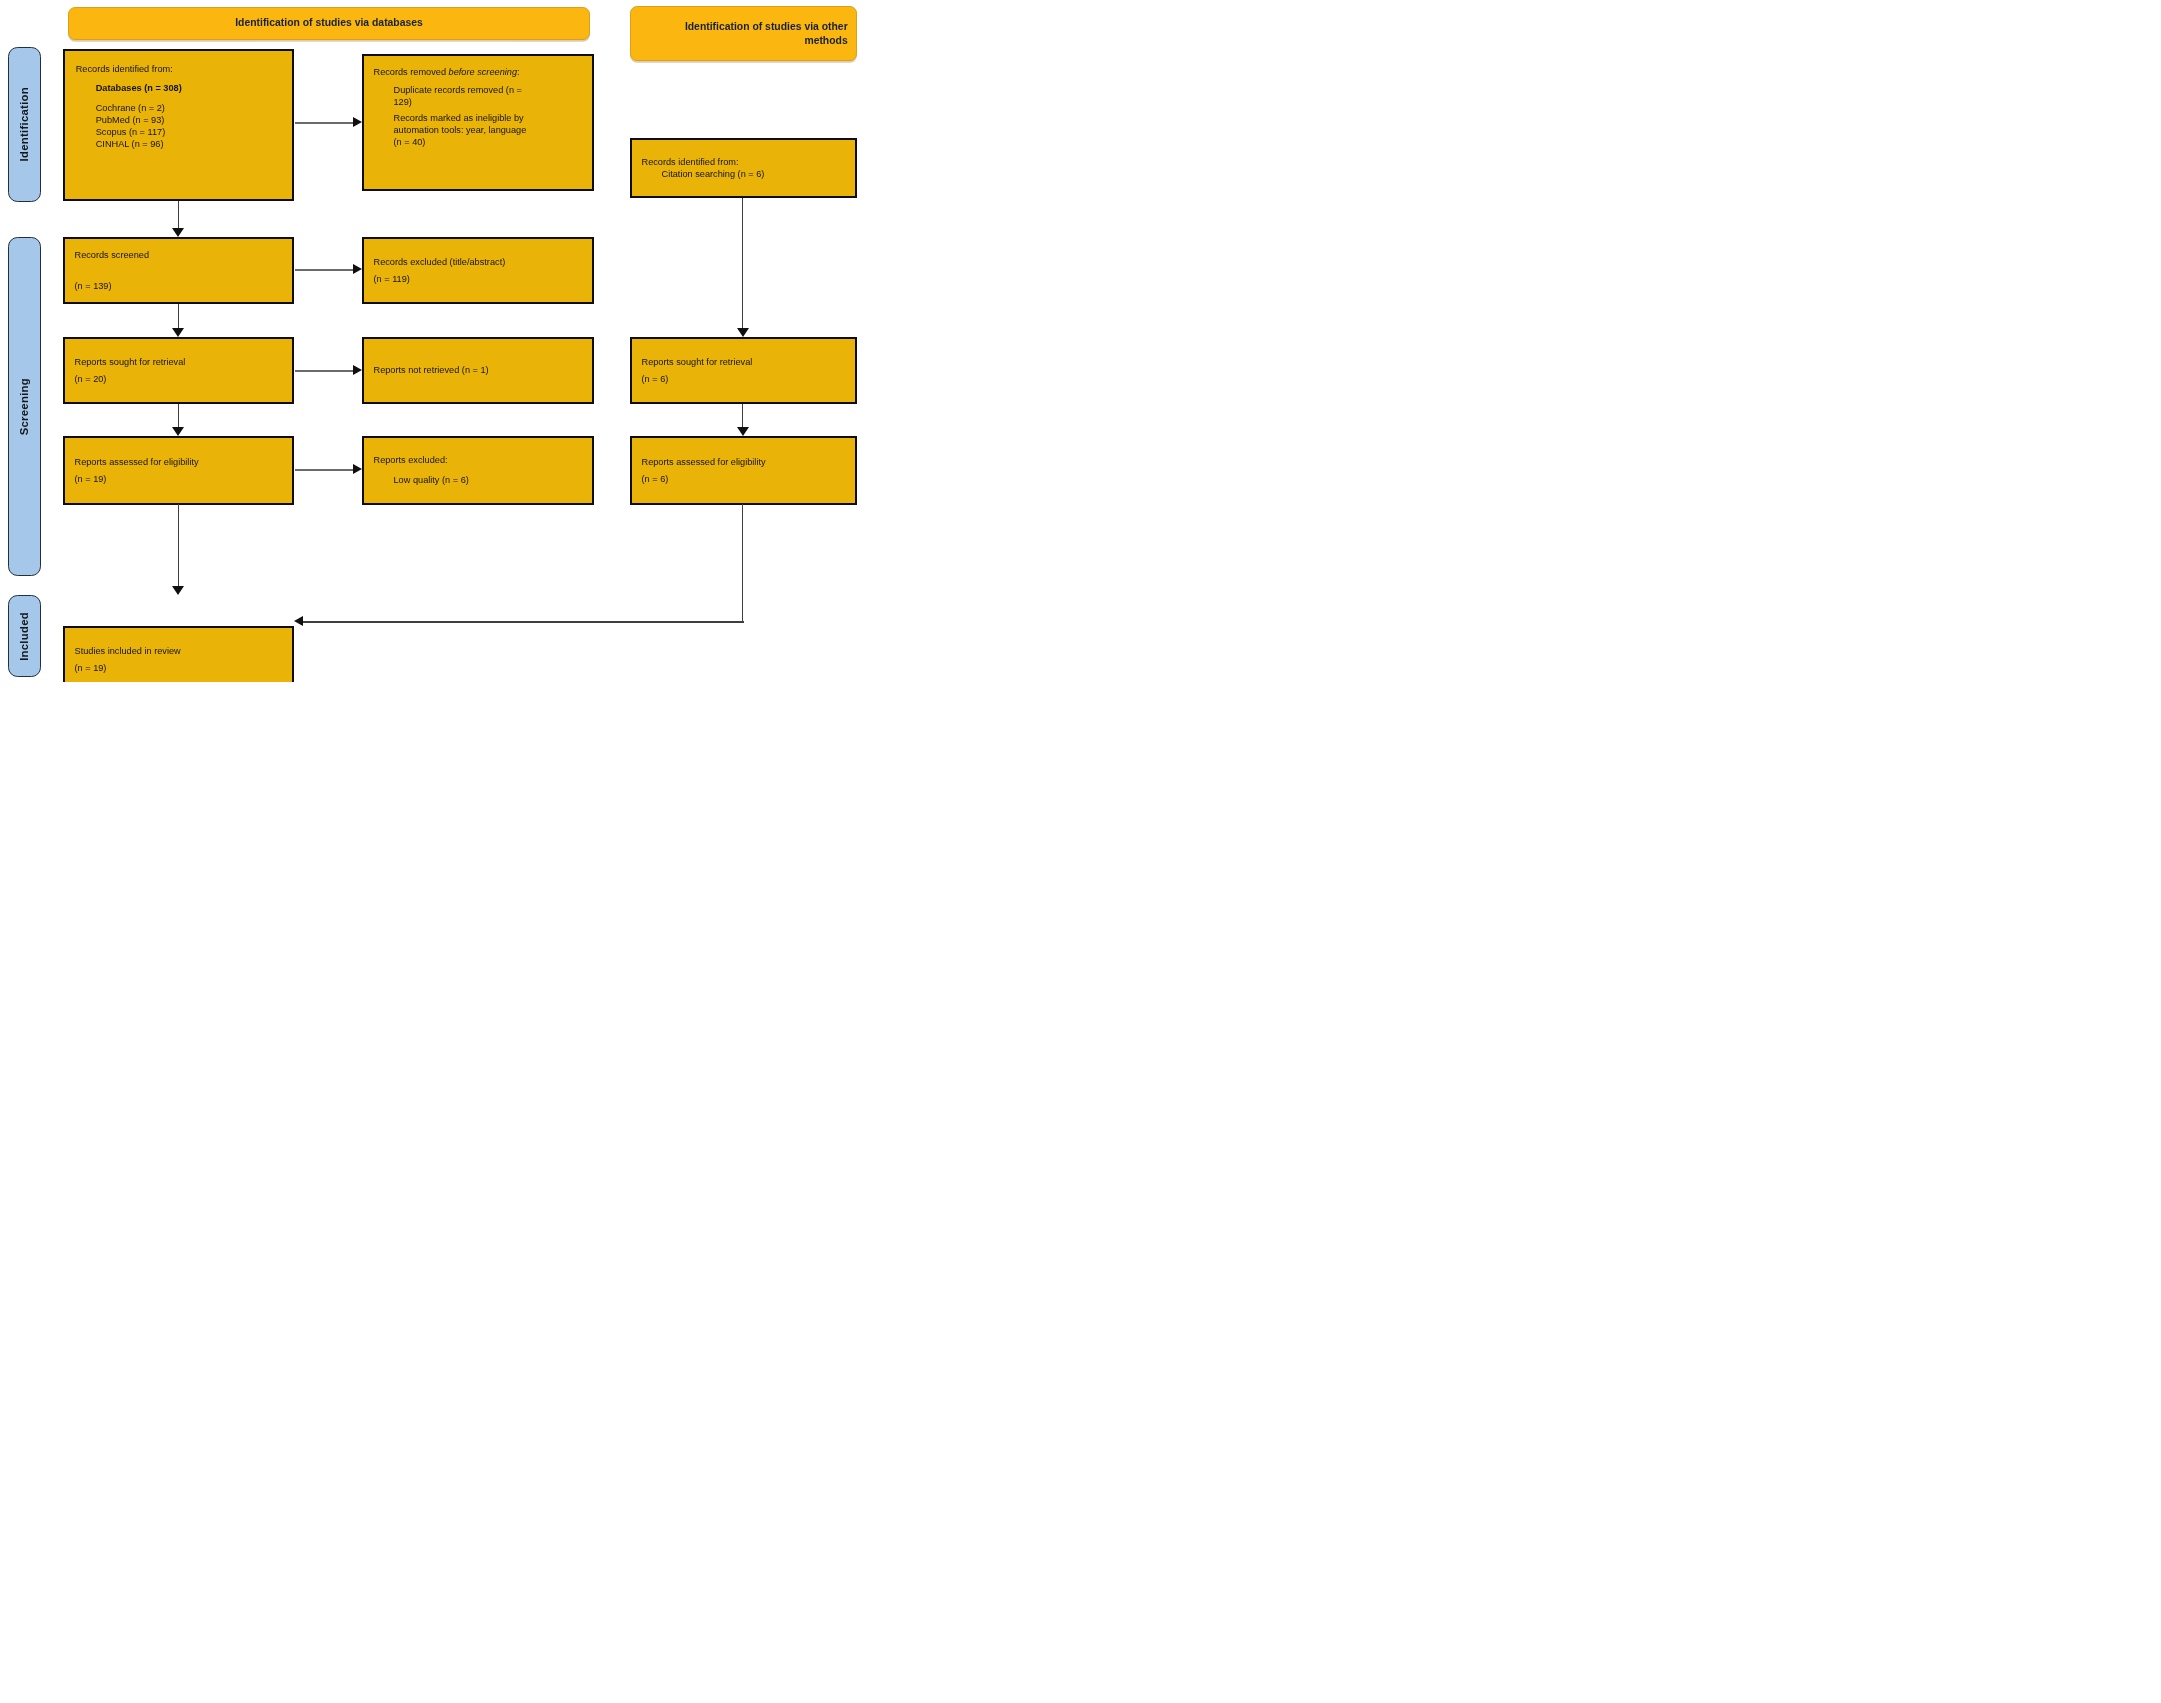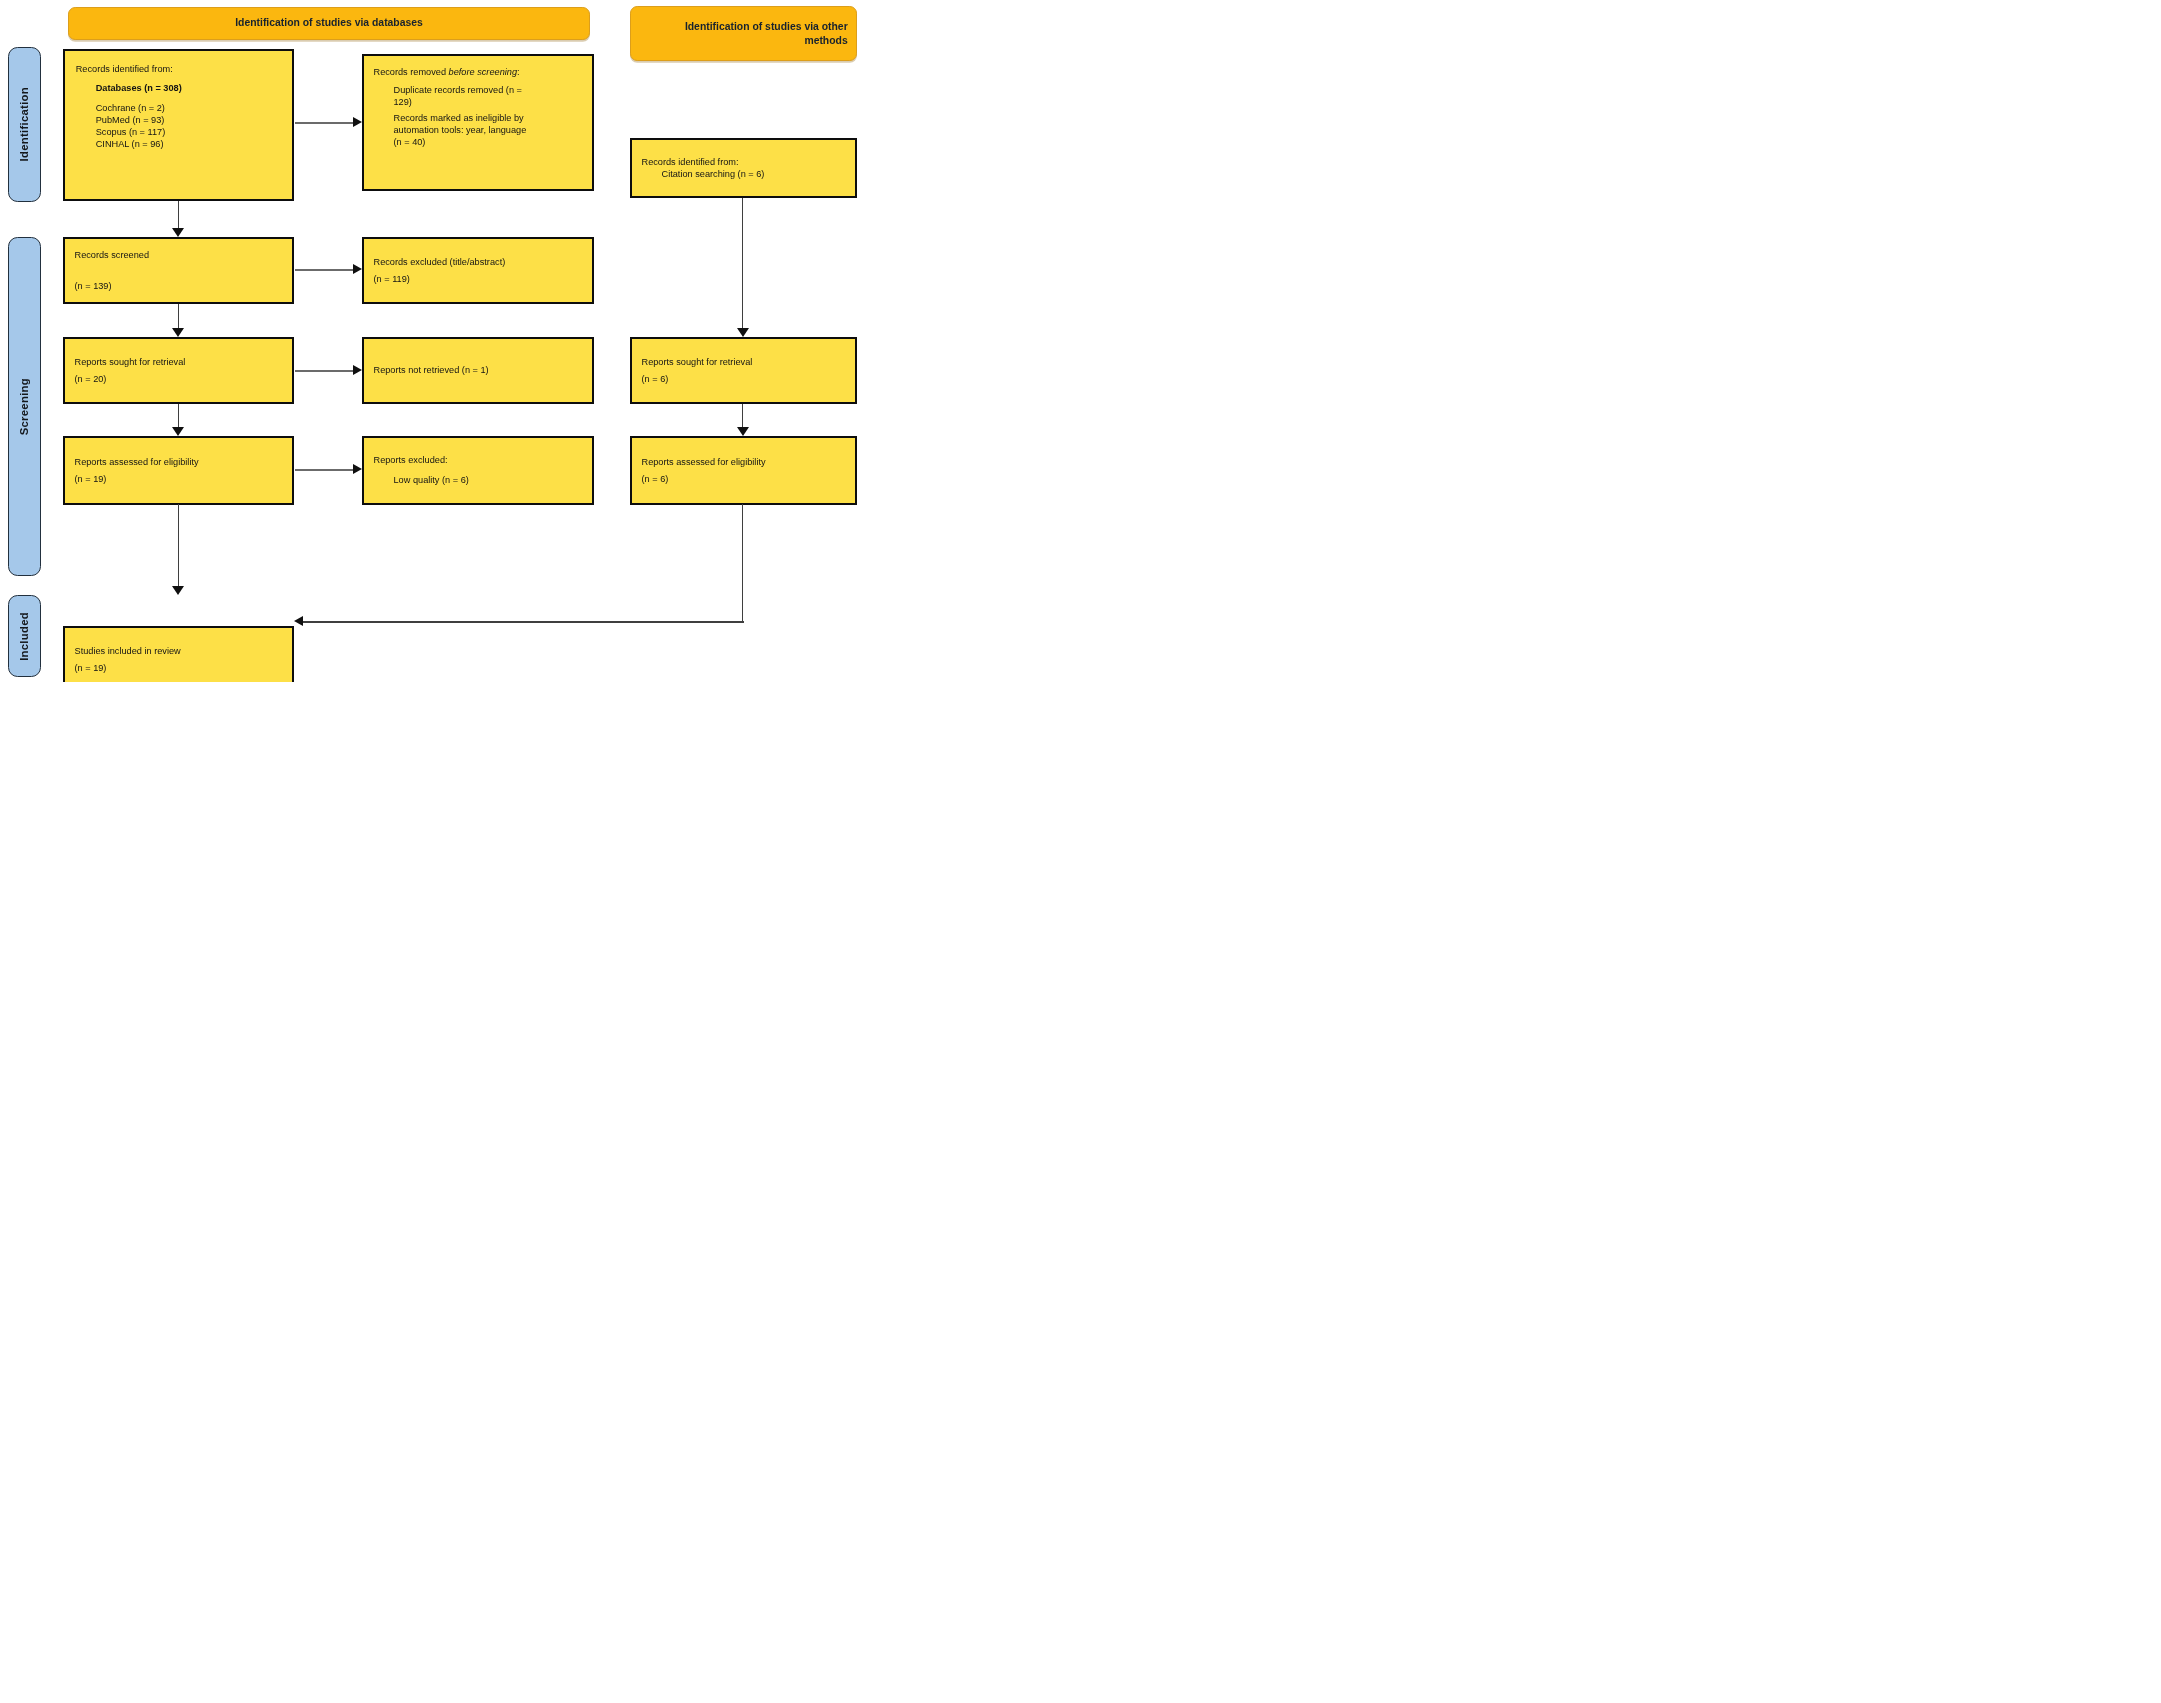--- a/index.html
+++ b/index.html
@@ -48,21 +48,21 @@
     writing-mode: vertical-rl;
     transform: rotate(180deg);
     font-weight: bold;
     font-size: 11.3px;
     color: #14181c;
     letter-spacing: 0.3px;
   }
   
   .box {
     position: absolute;
-    background: #fde047;
+    background: #eab308;
     border: 2.4px solid #0d0d0d;
     box-sizing: border-box;
     font-size: 9.2px;
     line-height: 1.32;
     color: #141414;
   }
   .box.vcenter {
     display: flex;
     flex-direction: column;
     justify-content: center;

